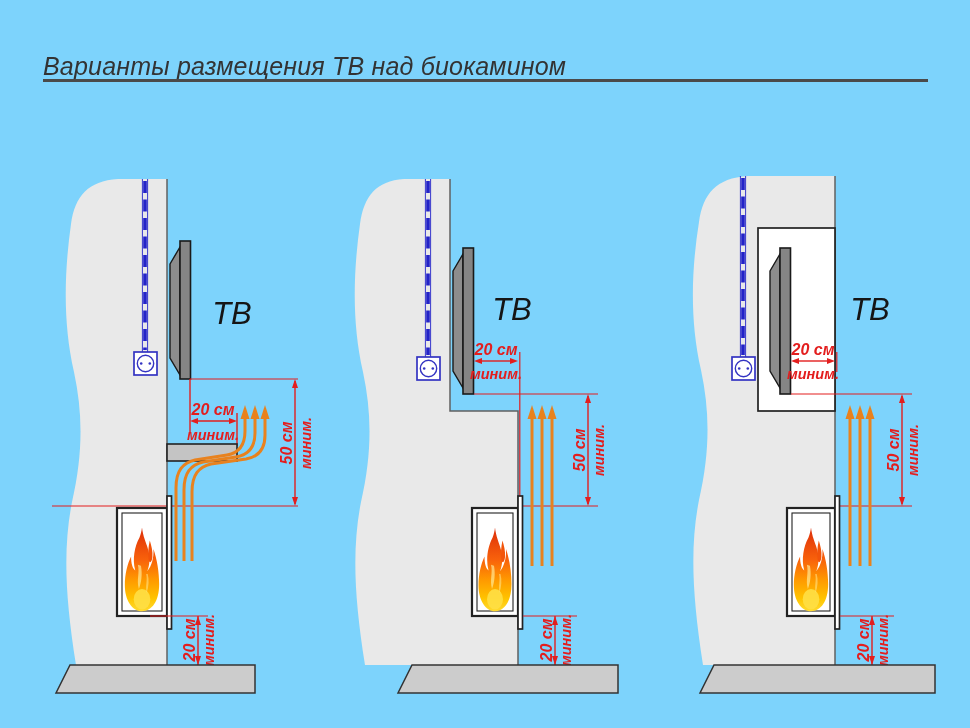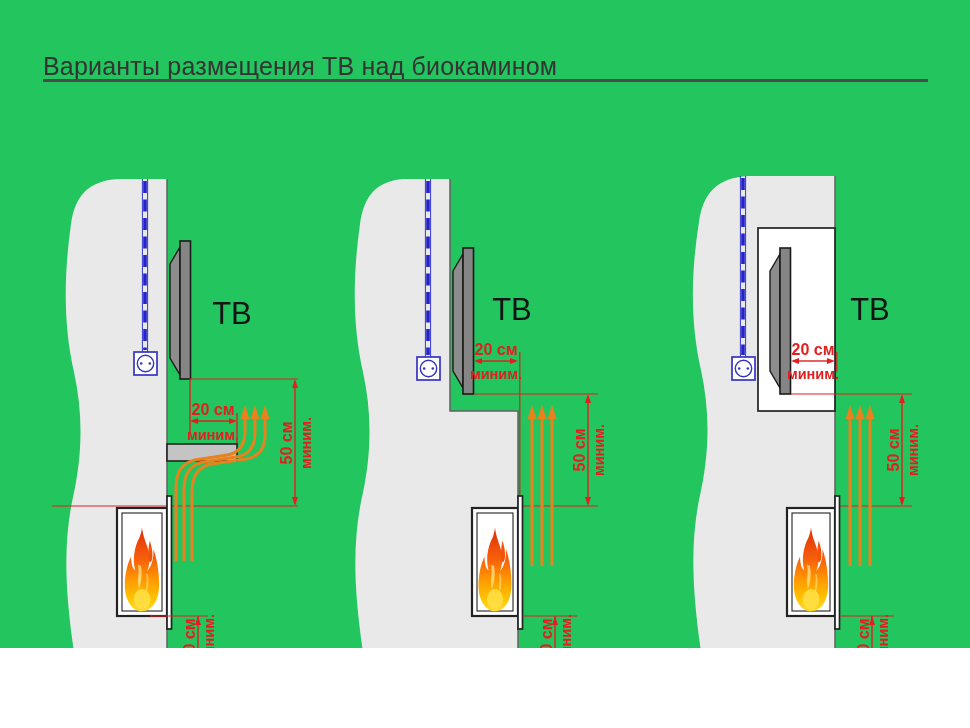--- a/index.html
+++ b/index.html
@@ -1,17 +1,17 @@
 <!DOCTYPE html>
 <html><head>
 <meta charset="utf-8">
 <style>
   html,body{margin:0;padding:0;background:#ffffff;}
-  #page{position:relative;width:970px;height:648px;background:#22c55e;overflow:hidden;
-        font-family:"Liberation Sans", sans-serif;}
+  #page{position:relative;width:970px;height:728px;background:#7dd3fc;overflow:hidden;
+        font-family:"Liberation Sans", sans-serif;font-style:italic;}
   #title{position:absolute;left:43px;top:52px;font-size:25px;color:#333;letter-spacing:.2px;}
   #title-rule{position:absolute;left:43px;top:79px;width:885px;height:3px;background:#4a4a4a;}
   .variant{position:absolute;top:156px;width:300px;height:575px;}
   #v1{left:30px;} #v2{left:340px;} #v3{left:650px;}
   svg{display:block;}
   .dimtxt{font-family:"Liberation Sans", sans-serif;font-weight:bold;fill:#e31e1e;}
   .big{font-size:16px;} .small{font-size:14.5px;}
   .tvlabel{font-family:"Liberation Sans", sans-serif;font-size:31px;fill:#151515;}
 </style>
 </head>

